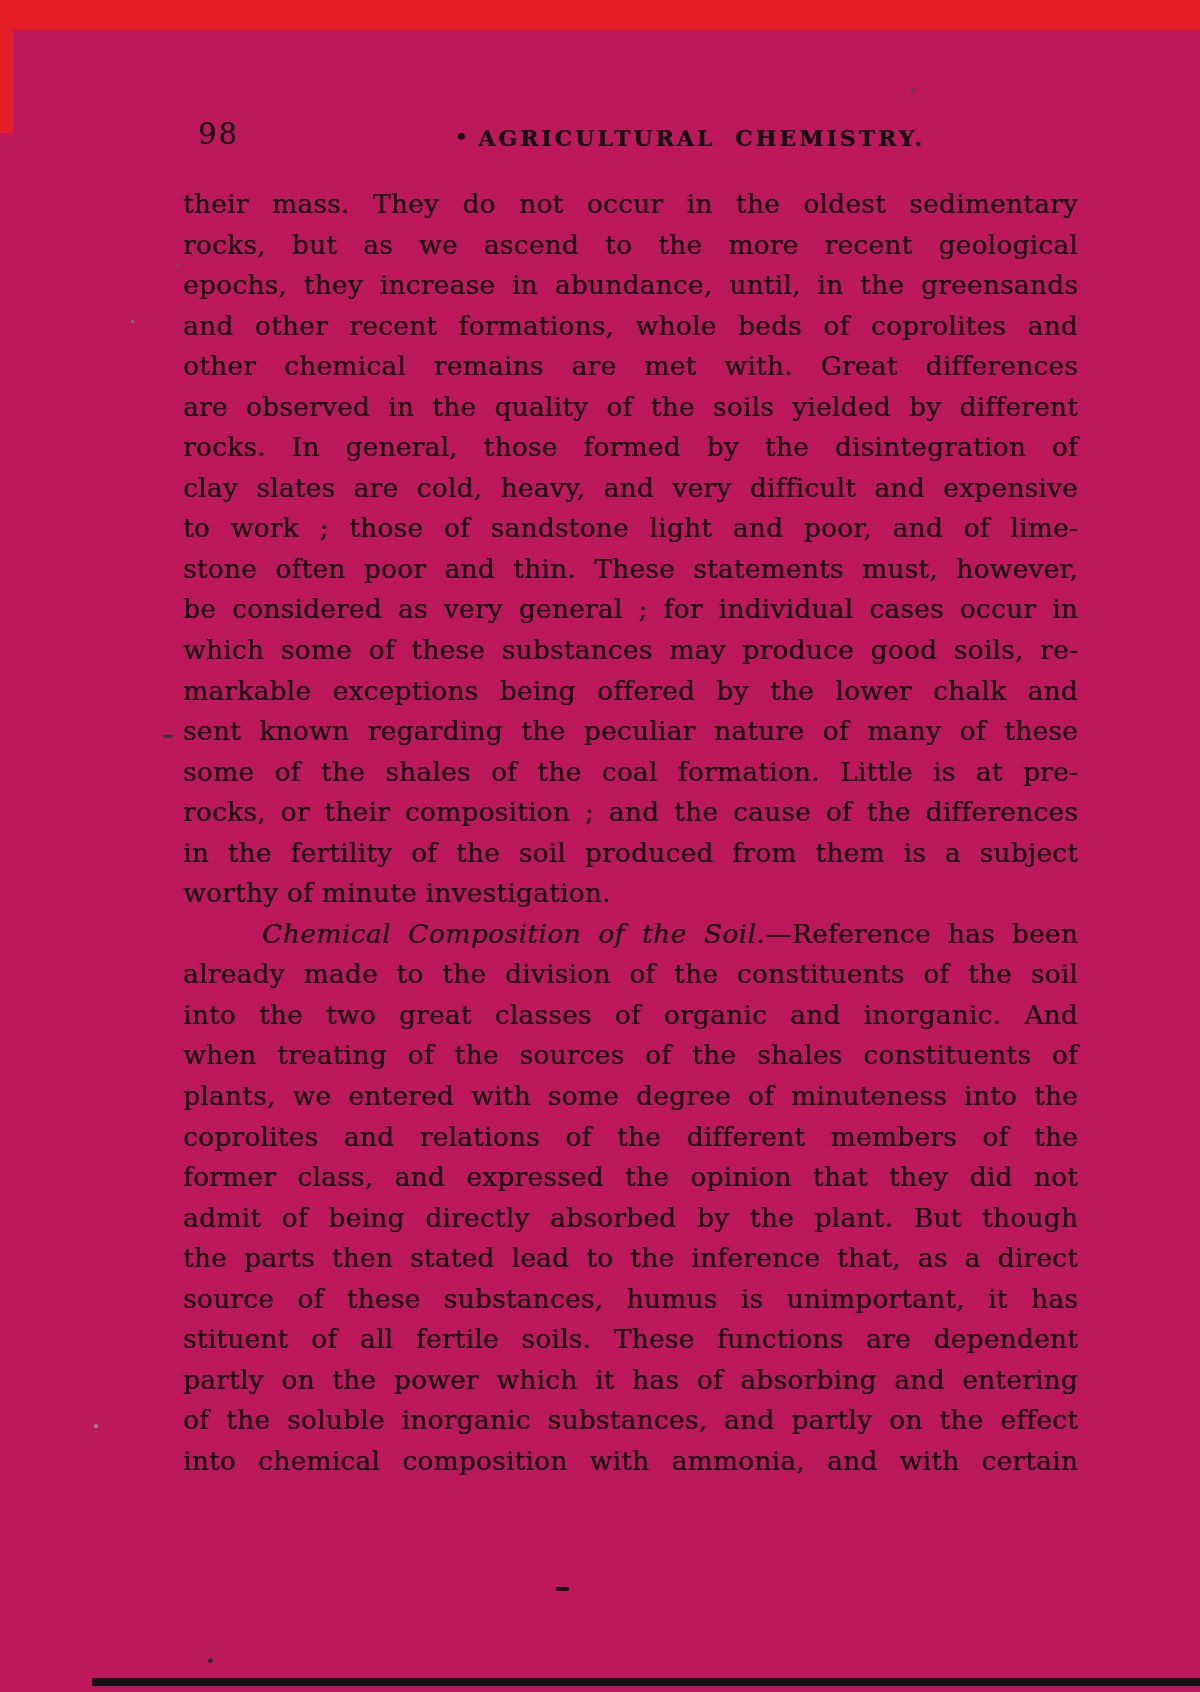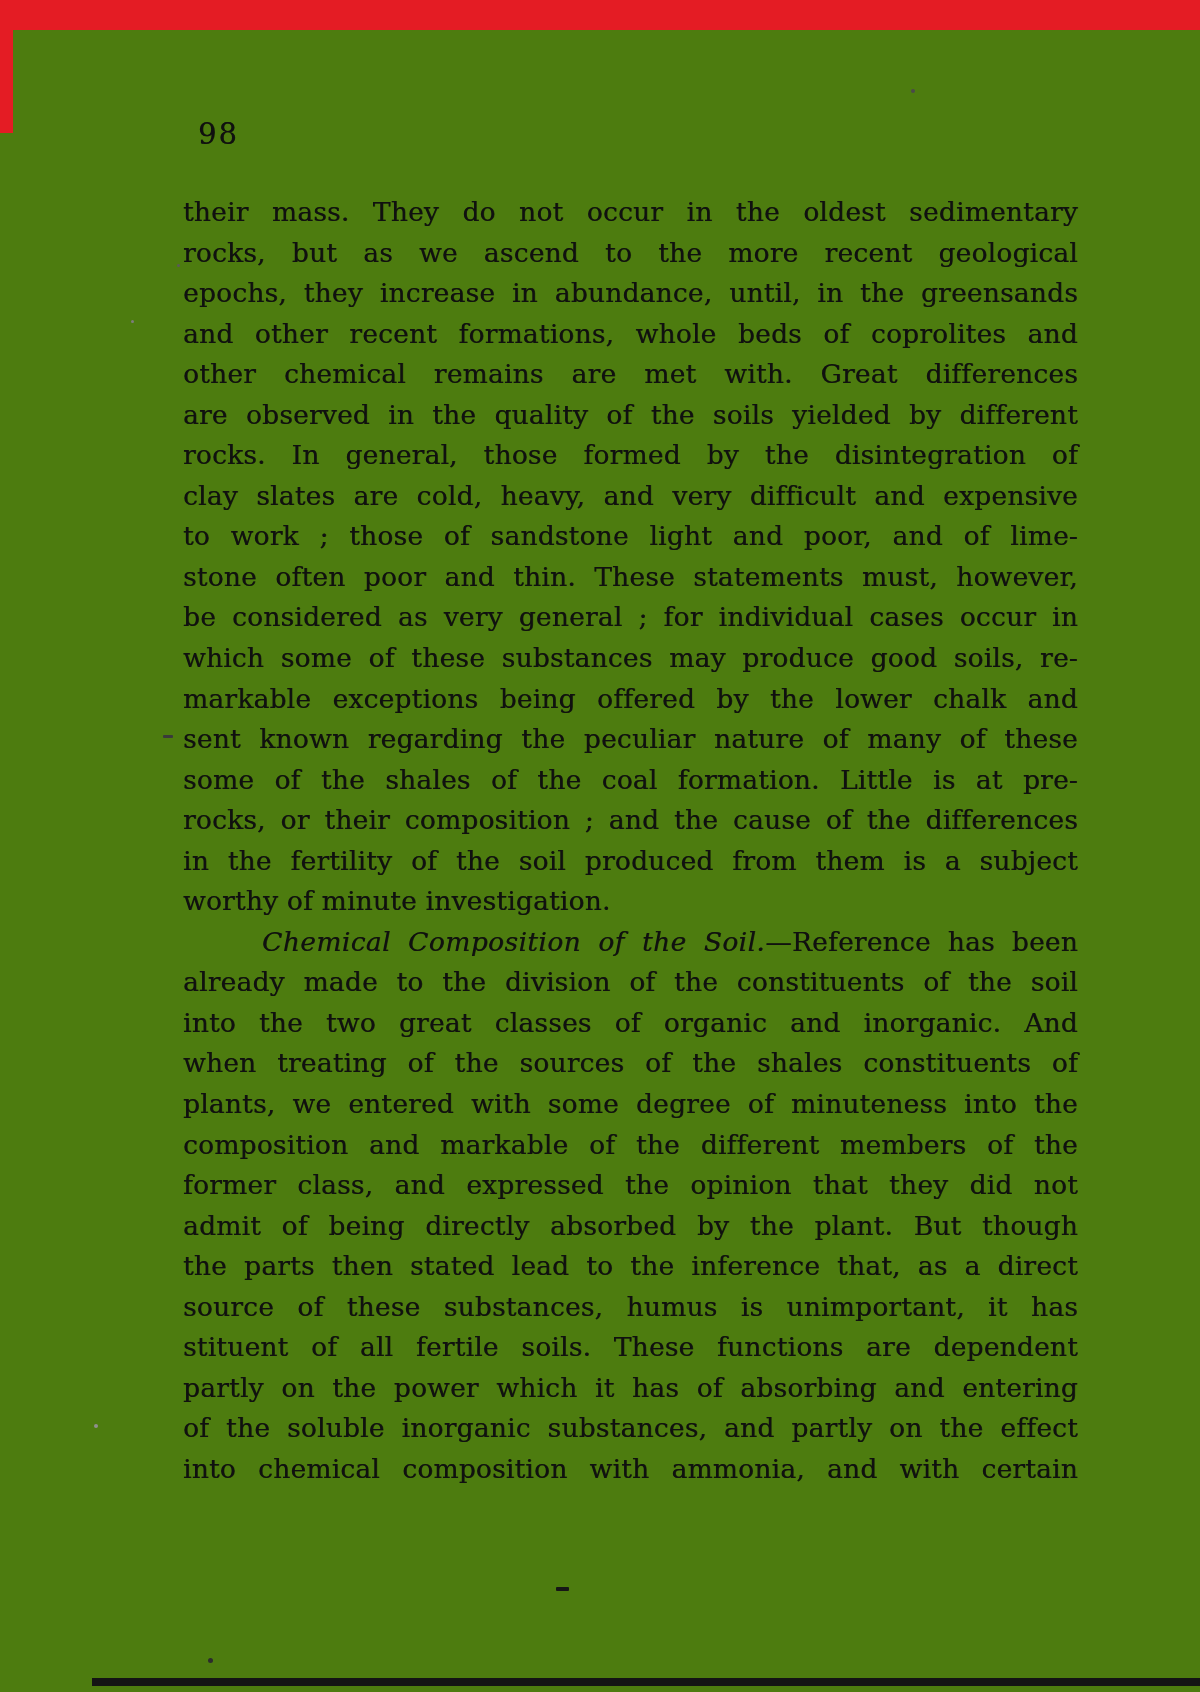--- a/index.html
+++ b/index.html
@@ -25,21 +25,21 @@
     letter-spacing:3px;word-spacing:9px;color:#101010;
     text-shadow:0.4px 0.2px 0.4px rgba(0,0,0,.6);
     white-space:nowrap;
   }
   .title-mark{
     display:inline-block;font-size:19px;margin-right:11px;
     vertical-align:3px;letter-spacing:0;
   }
   
   .text-block{
-    position:absolute;left:183px;top:192px;width:895px;
+    position:absolute;left:183px;top:184px;width:895px;
     font-size:26.5px;line-height:40.55px;
     letter-spacing:0.2px;
     text-shadow:0.45px 0.25px 0.5px rgba(0,0,0,.55);
   }
   .line{
     text-align:justify;
     text-align-last:justify;
     text-justify:inter-word;
     white-space:normal;
   }
@@ -53,27 +53,30 @@
   .s2{left:177px;top:264px;width:3px;height:3px;background:#5a5a5a;}
   .s3{left:131px;top:320px;width:3px;height:3px;background:#7d7d7d;}
   .s4{left:163px;top:735px;width:10px;height:3px;background:#3a3a3a;}
   .s5{left:94px;top:1424px;width:4px;height:4px;background:#8f8f8f;}
   .s6{left:556px;top:1587px;width:13px;height:4px;background:#161616;}
   .s7{left:208px;top:1658px;width:5px;height:5px;background:#2c2c2c;}
 </style>
 </head>
 <body>
 
-<div class="page" style="background-color: #4d7c0f;">
+<div class="page" style="background-color: #be185d;">
 
   <div class="edge-top" style="background-color: rgb(228, 28, 36);"></div>
   <div class="edge-left" style="background-color: rgb(228, 28, 36);"></div>
   <div class="edge-bottom" style="background-color: rgb(20, 20, 20);"></div>
 
   <div class="page-number">98</div>
+  <div class="running-title">
+    <span class="title-mark">•</span><span>AGRICULTURAL CHEMISTRY.</span>
+  </div>
 
   <div class="text-block" style="color: rgb(16, 16, 16);">
     <div class="paragraph">
         <div class="line">their mass.  They do not occur in the oldest sedimentary</div>
         <div class="line">rocks, but as we ascend to the more recent geological</div>
         <div class="line">epochs, they increase in abundance, until, in the greensands</div>
         <div class="line">and other recent formations, whole beds of coprolites and</div>
         <div class="line">other chemical remains are met with.  Great differences</div>
         <div class="line">are observed in the quality of the soils yielded by different</div>
         <div class="line">rocks.  In general, those formed by the disintegration of</div>
@@ -91,21 +94,21 @@
       </div>
     <div class="paragraph">
       <div class="line indent">
         <em>Chemical Composition of the Soil.</em><span>—Reference has been</span>
       </div>
       <div>
           <div class="line">already made to the division of the constituents of the soil</div>
           <div class="line">into the two great classes of organic and inorganic.  And</div>
           <div class="line">when treating of the sources of the shales constituents of</div>
           <div class="line">plants, we entered with some degree of minuteness into the</div>
-          <div class="line">composition and markable of the different members of the</div>
+          <div class="line">coprolites and relations of the different members of the</div>
           <div class="line">former class, and expressed the opinion that they did not</div>
           <div class="line">admit of being directly absorbed by the plant.  But though</div>
           <div class="line">the parts then stated lead to the inference that, as a direct</div>
           <div class="line">source of these substances, humus is unimportant, it has</div>
           <div class="line">stituent of all fertile soils.  These functions are dependent</div>
           <div class="line">partly on the power which it has of absorbing and entering</div>
           <div class="line">of the soluble inorganic substances, and partly on the effect</div>
           <div class="line">into chemical composition with ammonia, and with certain</div>
         </div>
     </div>

